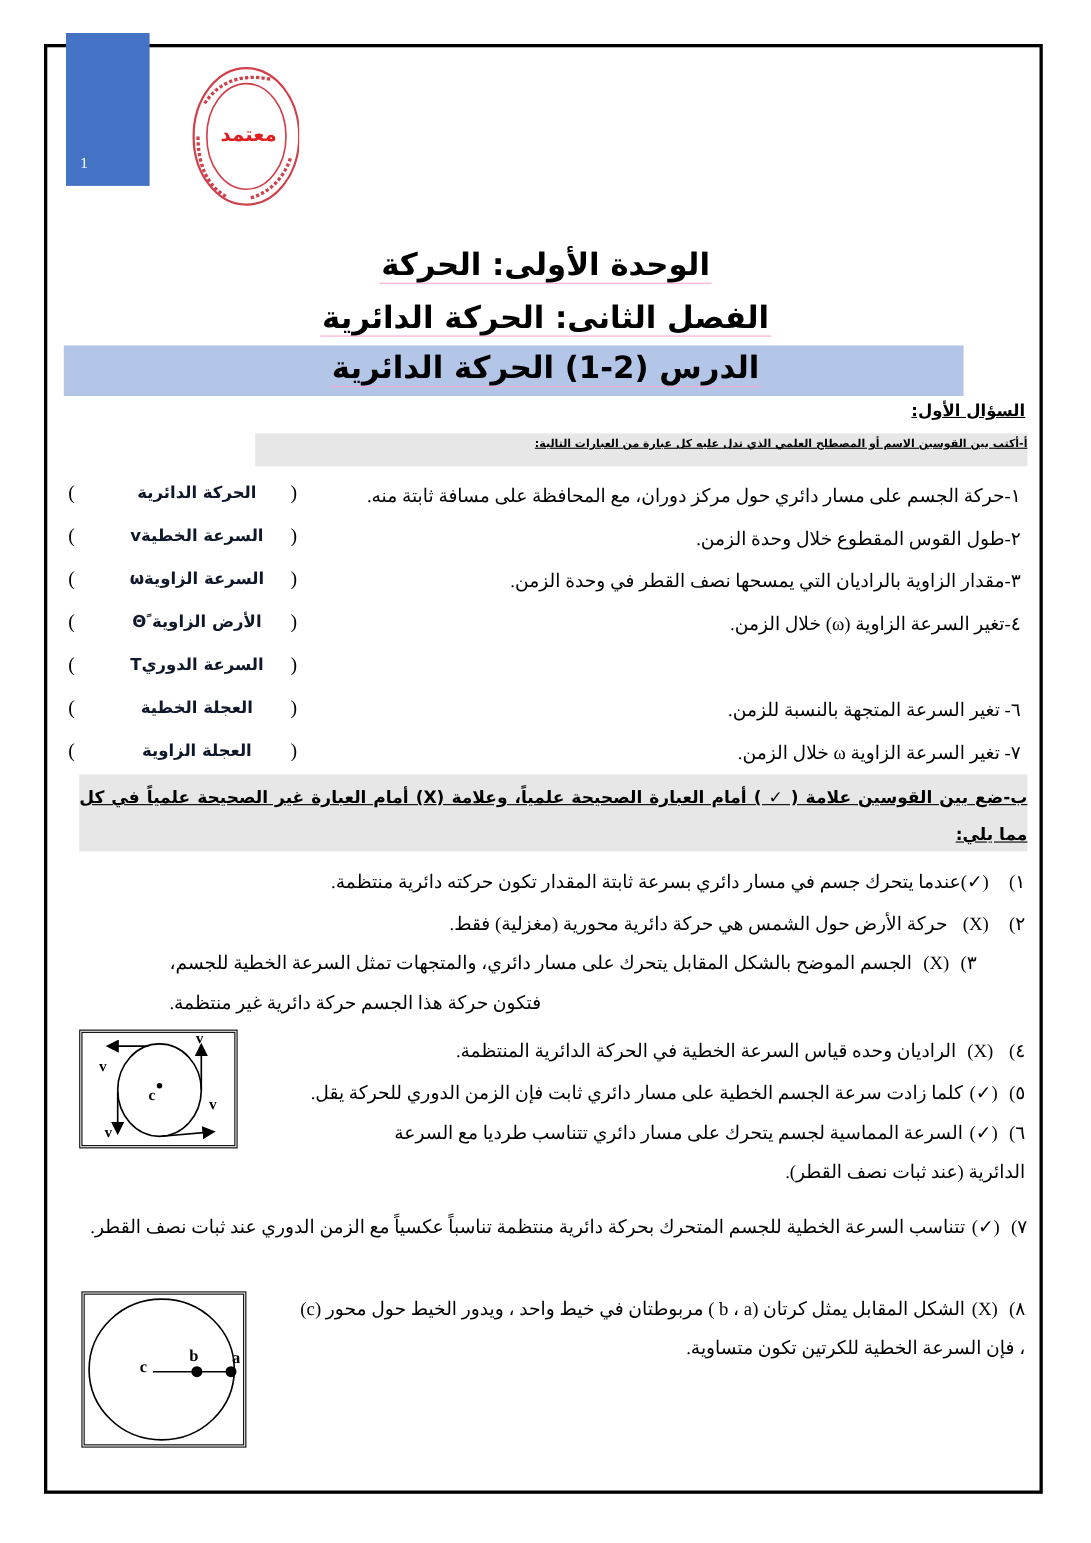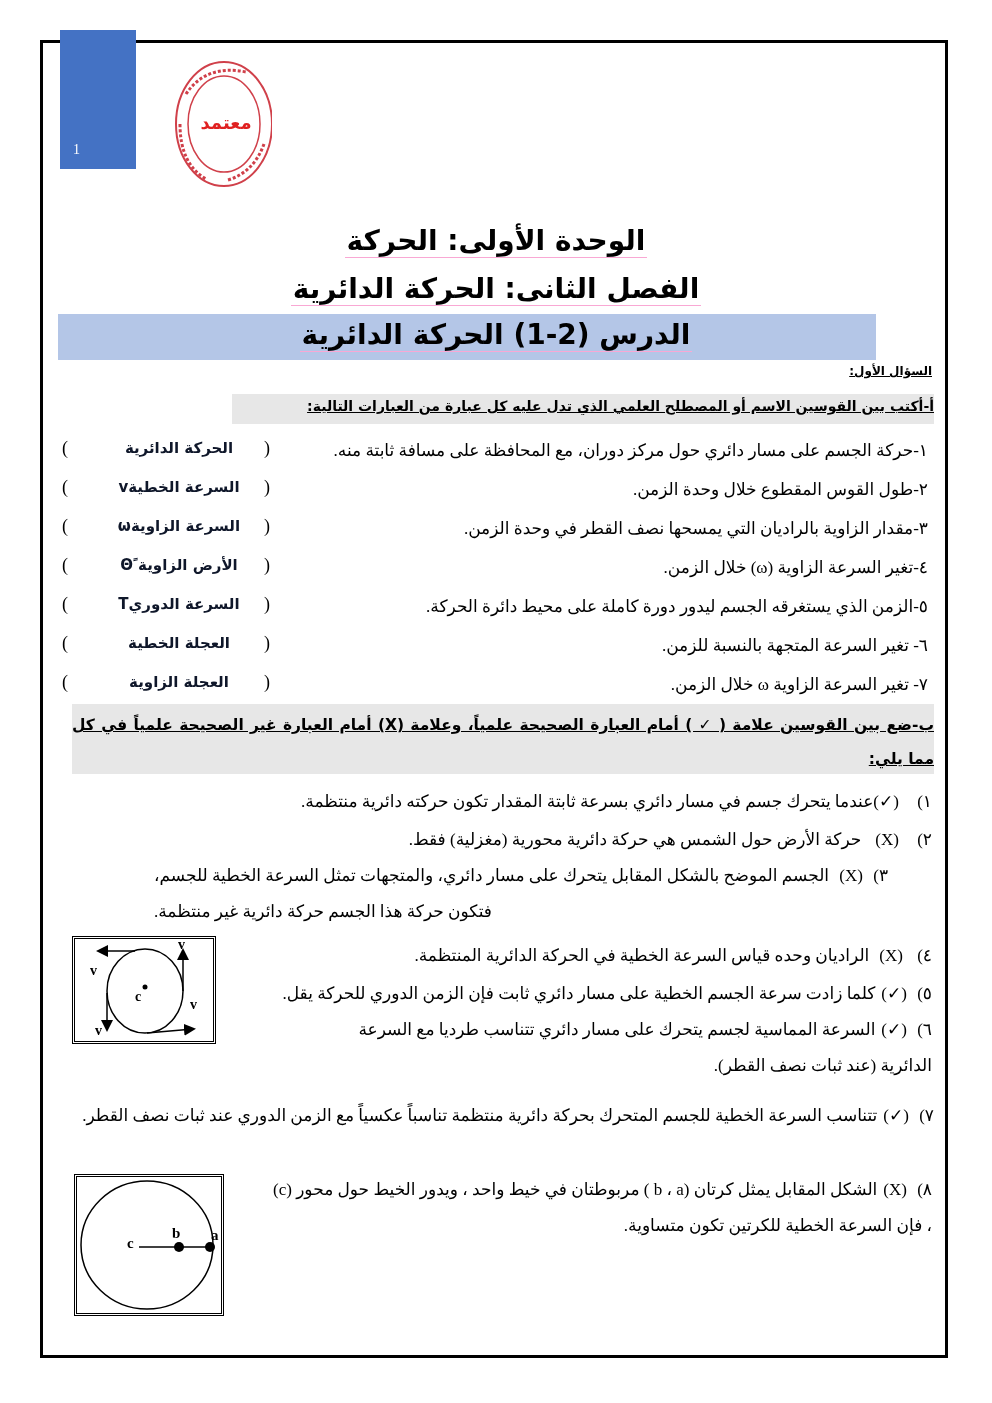--- a/index.html
+++ b/index.html
@@ -8,24 +8,24 @@
   .page-frame { position:absolute; left:40px; top:40px; width:908px; height:1318px;
                 border:3px solid #000; box-sizing:border-box; }
   .page-tab { position:absolute; left:60px; top:30px; width:76px; height:139px; background:#4472c4; }
   .page-number { position:absolute; left:73px; top:142px; color:#fff; font-size:14px;
                  font-family:"Liberation Serif", serif; }
   .stamp { position:absolute; left:166px; top:54px; width:106px; height:140px; }
   .title { position:absolute; left:0; width:992px; text-align:center; direction:rtl;
            font-weight:bold; font-size:28px; font-family:"DejaVu Sans", sans-serif; }
   .title span { border-bottom:1px solid #f9a8d4; padding:0 2px; }
   .lesson-band { position:absolute; left:58px; top:314px; width:818px; height:46px; background:#b4c6e7; }
-  .q-heading { position:absolute; right:60px; top:364px; font-weight:bold; font-size:12px;
+  .q-heading { position:absolute; right:60px; top:364px; font-weight:bold; font-size:15px;
                text-decoration:underline; direction:rtl; }
   .instr-band { position:absolute; left:232px; top:394px; width:702px; height:30px; background:#e7e7e7; }
-  .instr { position:absolute; right:58px; top:398px; font-weight:bold; font-size:14px;
+  .instr { position:absolute; right:58px; top:398px; font-weight:bold; font-size:10px;
            text-decoration:underline; direction:rtl; white-space:nowrap; }
   .row { position:absolute; left:50px; width:878px; height:36px; direction:rtl; font-size:15.5px; }
   .row .stmt { position:absolute; right:0; top:6px; white-space:nowrap; font-family:"Liberation Serif", serif; font-size:17px; }
   .row .open-p { position:absolute; left:214px; top:4px; font-size:18px; font-family:"Liberation Serif", serif; }
   .row .ans { position:absolute; left:54px; width:150px; top:5px; text-align:center;
               color:#0f172a; font-weight:bold; font-size:15px; white-space:nowrap; }
   .row .close-p { position:absolute; left:12px; top:4px; font-size:18px; font-family:"Liberation Serif", serif; }
   .b-band { position:absolute; left:72px; top:704px; width:862px; height:70px; background:#e7e7e7; }
   .b-instr { position:absolute; left:72px; right:58px; top:708px; font-weight:bold; font-size:15.5px;
              direction:rtl; text-align:justify; line-height:34px; }
@@ -80,21 +80,20 @@
   <span class="ans">السرعة الزاويةω</span>
   <span class="close-p">)</span>
 </div>
 <div class="row" style="top:551px;">
   <span class="stmt">٤-تغير السرعة الزاوية (ω) خلال الزمن.</span>
   <span class="open-p">(</span>
   <span class="ans">الأرض الزاوية ًΘ</span>
   <span class="close-p">)</span>
 </div>
 <div class="row" style="top:590px;">
-  <span class="stmt">٥-الزمن الذي يستغرقه الجسم ليدور دورة كاملة على محيط دائرة الحركة.</span>
   <span class="open-p">(</span>
   <span class="ans">السرعة الدوريT</span>
   <span class="close-p">)</span>
 </div>
 <div class="row" style="top:629px;">
   <span class="stmt">٦- تغير السرعة المتجهة بالنسبة للزمن.</span>
   <span class="open-p">(</span>
   <span class="ans">العجلة الخطية</span>
   <span class="close-p">)</span>
 </div>

